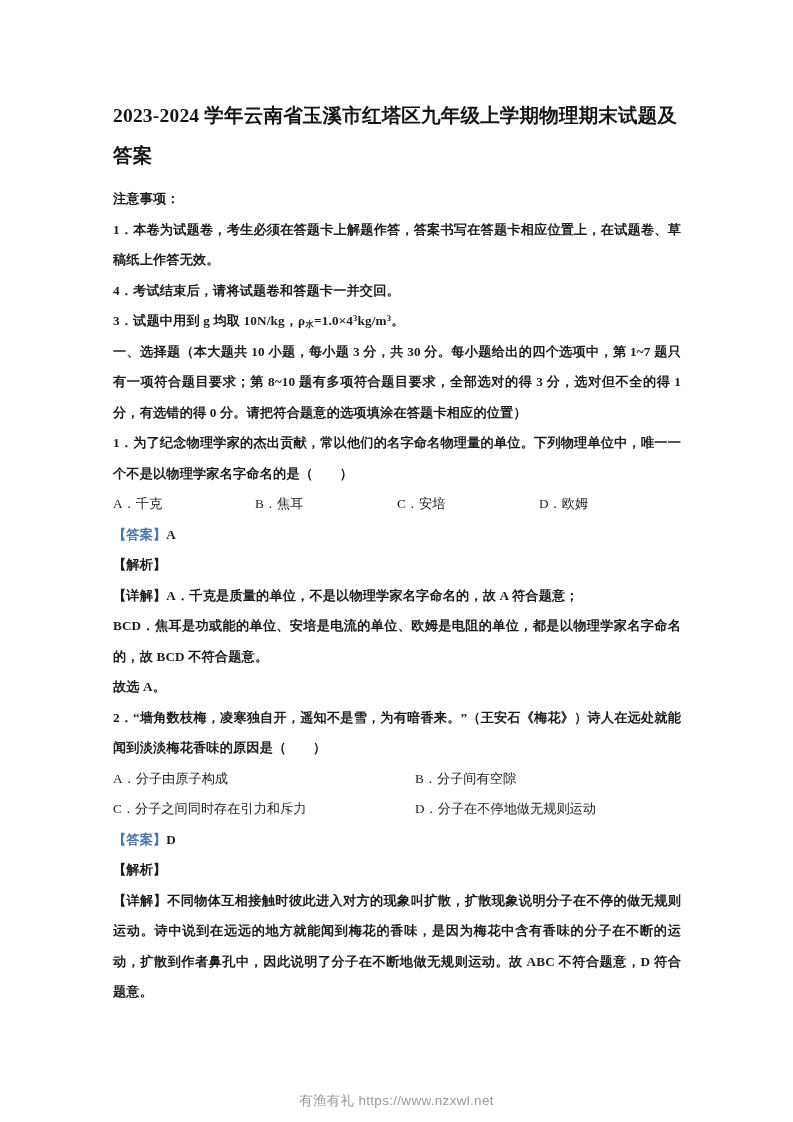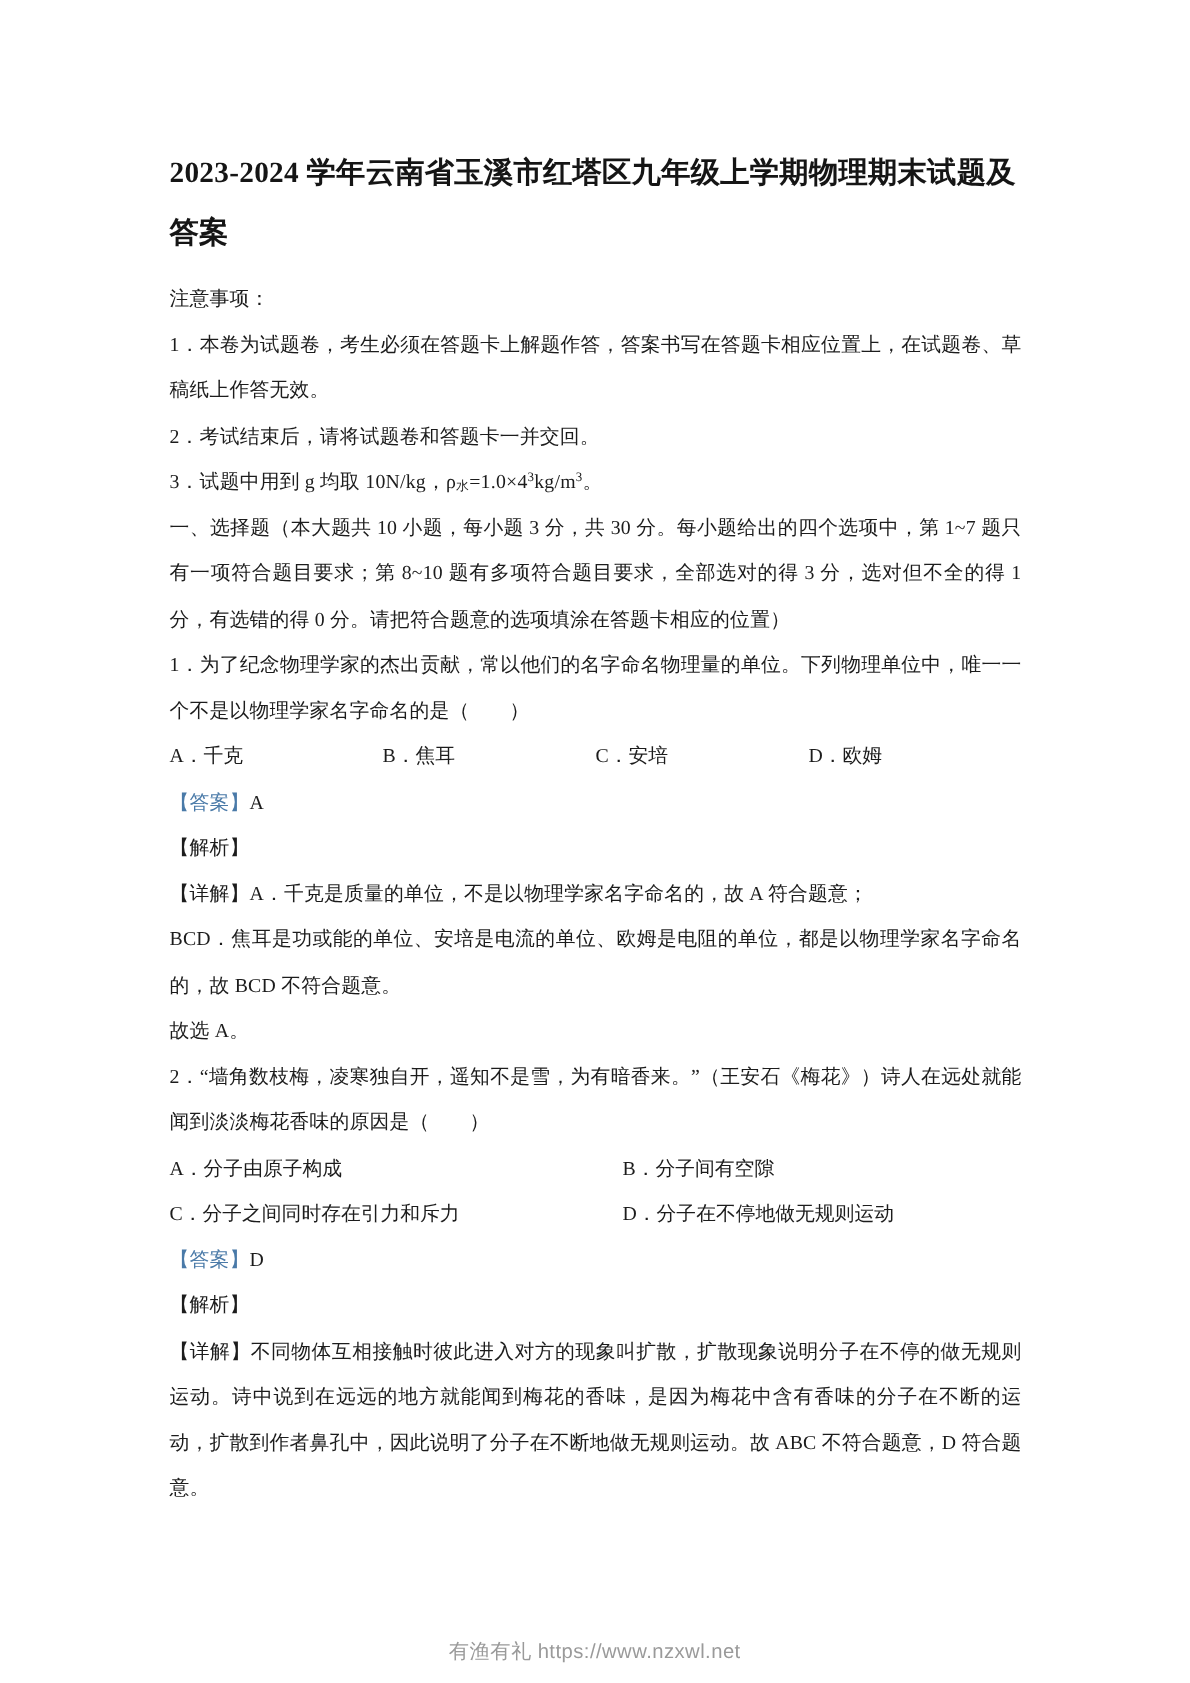--- a/index.html
+++ b/index.html
@@ -39,20 +39,21 @@
     font-family: "Liberation Serif", "DejaVu Serif", serif;
   }
   p.line {
     font-size: 13.2px;
     line-height: 30.5px;
     margin: 0;
     color: #1c1c1c;
     text-align: justify;
     text-justify: inter-ideograph;
     letter-spacing: 0.15px;
+    font-weight: bold;
   }
   .blue {
     color: #4a7aa8;
   }
   .dark {
     color: #1c1c1c;
   }
   .opts {
     display: block;
     font-size: 13.2px;
@@ -91,21 +92,21 @@
 
 <div class="page">
   <div class="content">
 
     <h1 class="doc-title">2023-2024 学年云南省玉溪市红塔区九年级上学期物理期末试题及答案</h1>
 
     <p class="line">注意事项：</p>
 
     <p class="line">1．本卷为试题卷，考生必须在答题卡上解题作答，答案书写在答题卡相应位置上，在试题卷、草稿纸上作答无效。</p>
 
-    <p class="line">2．考试结束后，请将试题卷和答题卡一并交回。</p>
+    <p class="line">4．考试结束后，请将试题卷和答题卡一并交回。</p>
 
     <p class="line"><span>3．试题中用到 g 均取 10N/kg，</span><span>ρ</span><sub>水</sub><span>=1.0×4</span><sup>3</sup><span>kg/m</span><sup>3</sup><span>。</span></p>
 
     <p class="line">一、选择题（本大题共 10 小题，每小题 3 分，共 30 分。每小题给出的四个选项中，第 1~7 题只有一项符合题目要求；第 8~10 题有多项符合题目要求，全部选对的得 3 分，选对但不全的得 1 分，有选错的得 0 分。请把符合题意的选项填涂在答题卡相应的位置）</p>
 
     <p class="line">1．为了纪念物理学家的杰出贡献，常以他们的名字命名物理量的单位。下列物理单位中，唯一一个不是以物理学家名字命名的是（　　）</p>
 
     <div class="opts opts-4">
       <span class="opt">A．千克</span><span class="opt">B．焦耳</span><span class="opt">C．安培</span><span class="opt">D．欧姆</span>
     </div>

